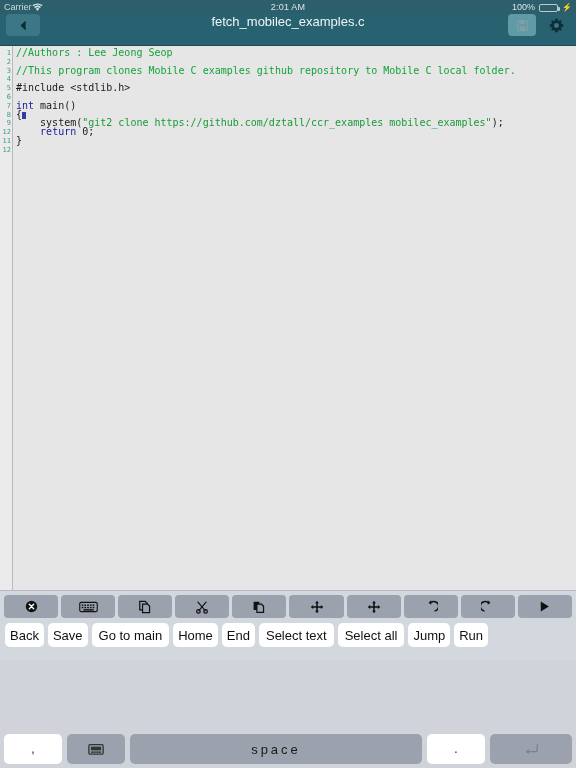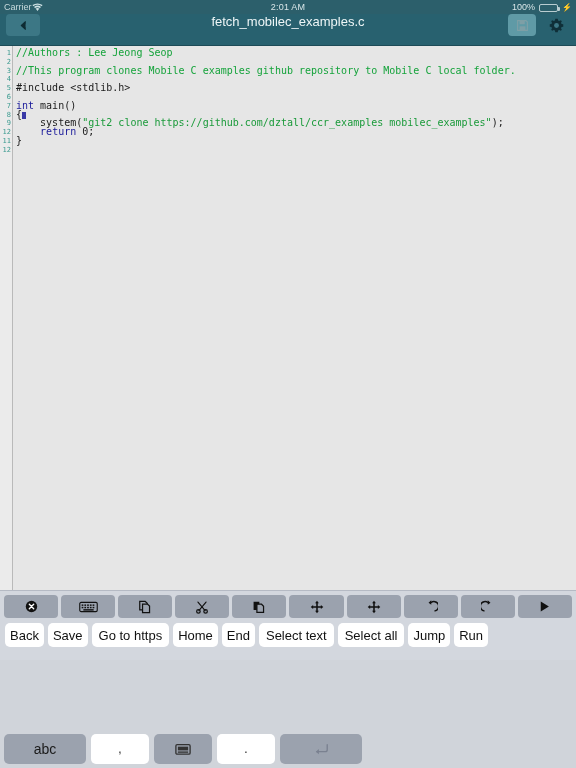--- a/index.html
+++ b/index.html
@@ -330,47 +330,47 @@
         <span>
           <svg viewBox="0 0 16 16" width="13" height="13">
             <path d="M3.4 1.8 L13.4 8 L3.4 14.2 Z" fill="#111"></path>
           </svg>
         </span>
       </div>
     </div>
   <div class="label-row" id="label-row">
       <div class="lbl-btn tight">Back</div>
       <div class="lbl-btn tight">Save</div>
-      <div class="lbl-btn">Go to https</div>
+      <div class="lbl-btn">Go to main</div>
       <div class="lbl-btn tight">Home</div>
       <div class="lbl-btn tight">End</div>
       <div class="lbl-btn">Select text</div>
       <div class="lbl-btn">Select all</div>
       <div class="lbl-btn tight">Jump</div>
       <div class="lbl-btn tight">Run</div>
     </div>
 </div>
 
 <div class="keyboard">
   <div class="key-row" id="key-row">
-      <div class="key key-gray k-abc">
-        <span>abc</span>
-      </div>
       <div class="key key-white k-comma">
         <span>,</span>
       </div>
       <div class="key key-gray k-kbd">
         <span>
           <svg viewBox="0 0 18 14" width="16" height="13">
             <rect x="1" y="1.6" width="16" height="10.6" rx="1.4" fill="none" stroke="#333" stroke-width="1.5"></rect>
             <rect x="3.2" y="3.8" width="11.6" height="4.2" fill="#333"></rect>
             <rect x="3.2" y="9.2" width="11.6" height="1.5" fill="#333"></rect>
           </svg>
         </span>
       </div>
+      <div class="key key-gray k-space">
+        <span>space</span>
+      </div>
       <div class="key key-white k-period">
         <span>.</span>
       </div>
       <div class="key key-gray k-return">
         <span>
           <svg viewBox="0 0 18 14" width="16" height="13">
             <path d="M16 1.6 V7.2 A2.2 2.2 0 0 1 13.8 9.4 H4.4" fill="none" stroke="#7a8190" stroke-width="1.5" stroke-linecap="round"></path>
             <path d="M6.6 6.3 L3.2 9.4 L6.6 12.4 Z" fill="#7a8190"></path>
           </svg>
         </span>

